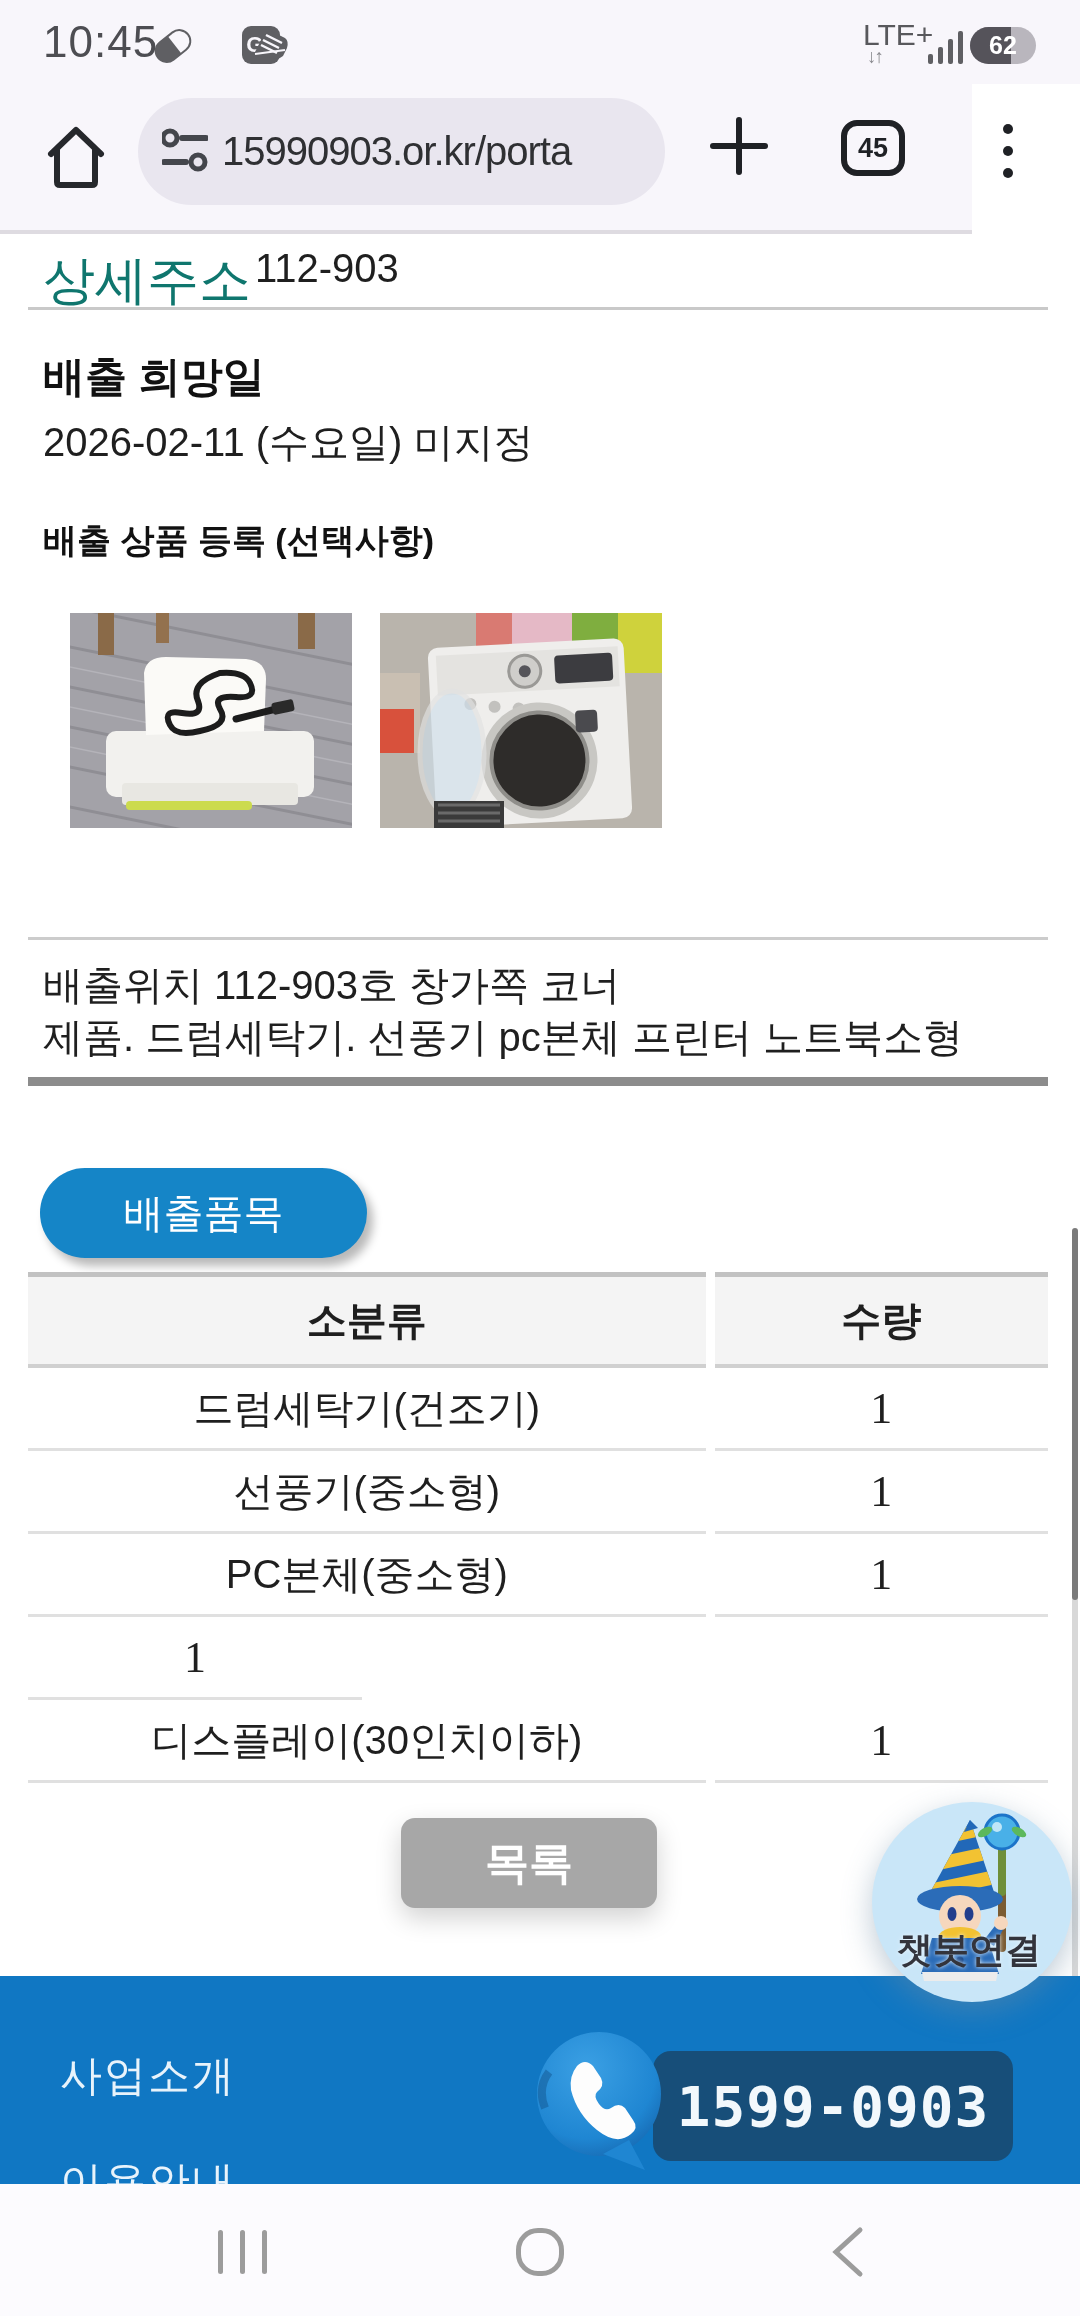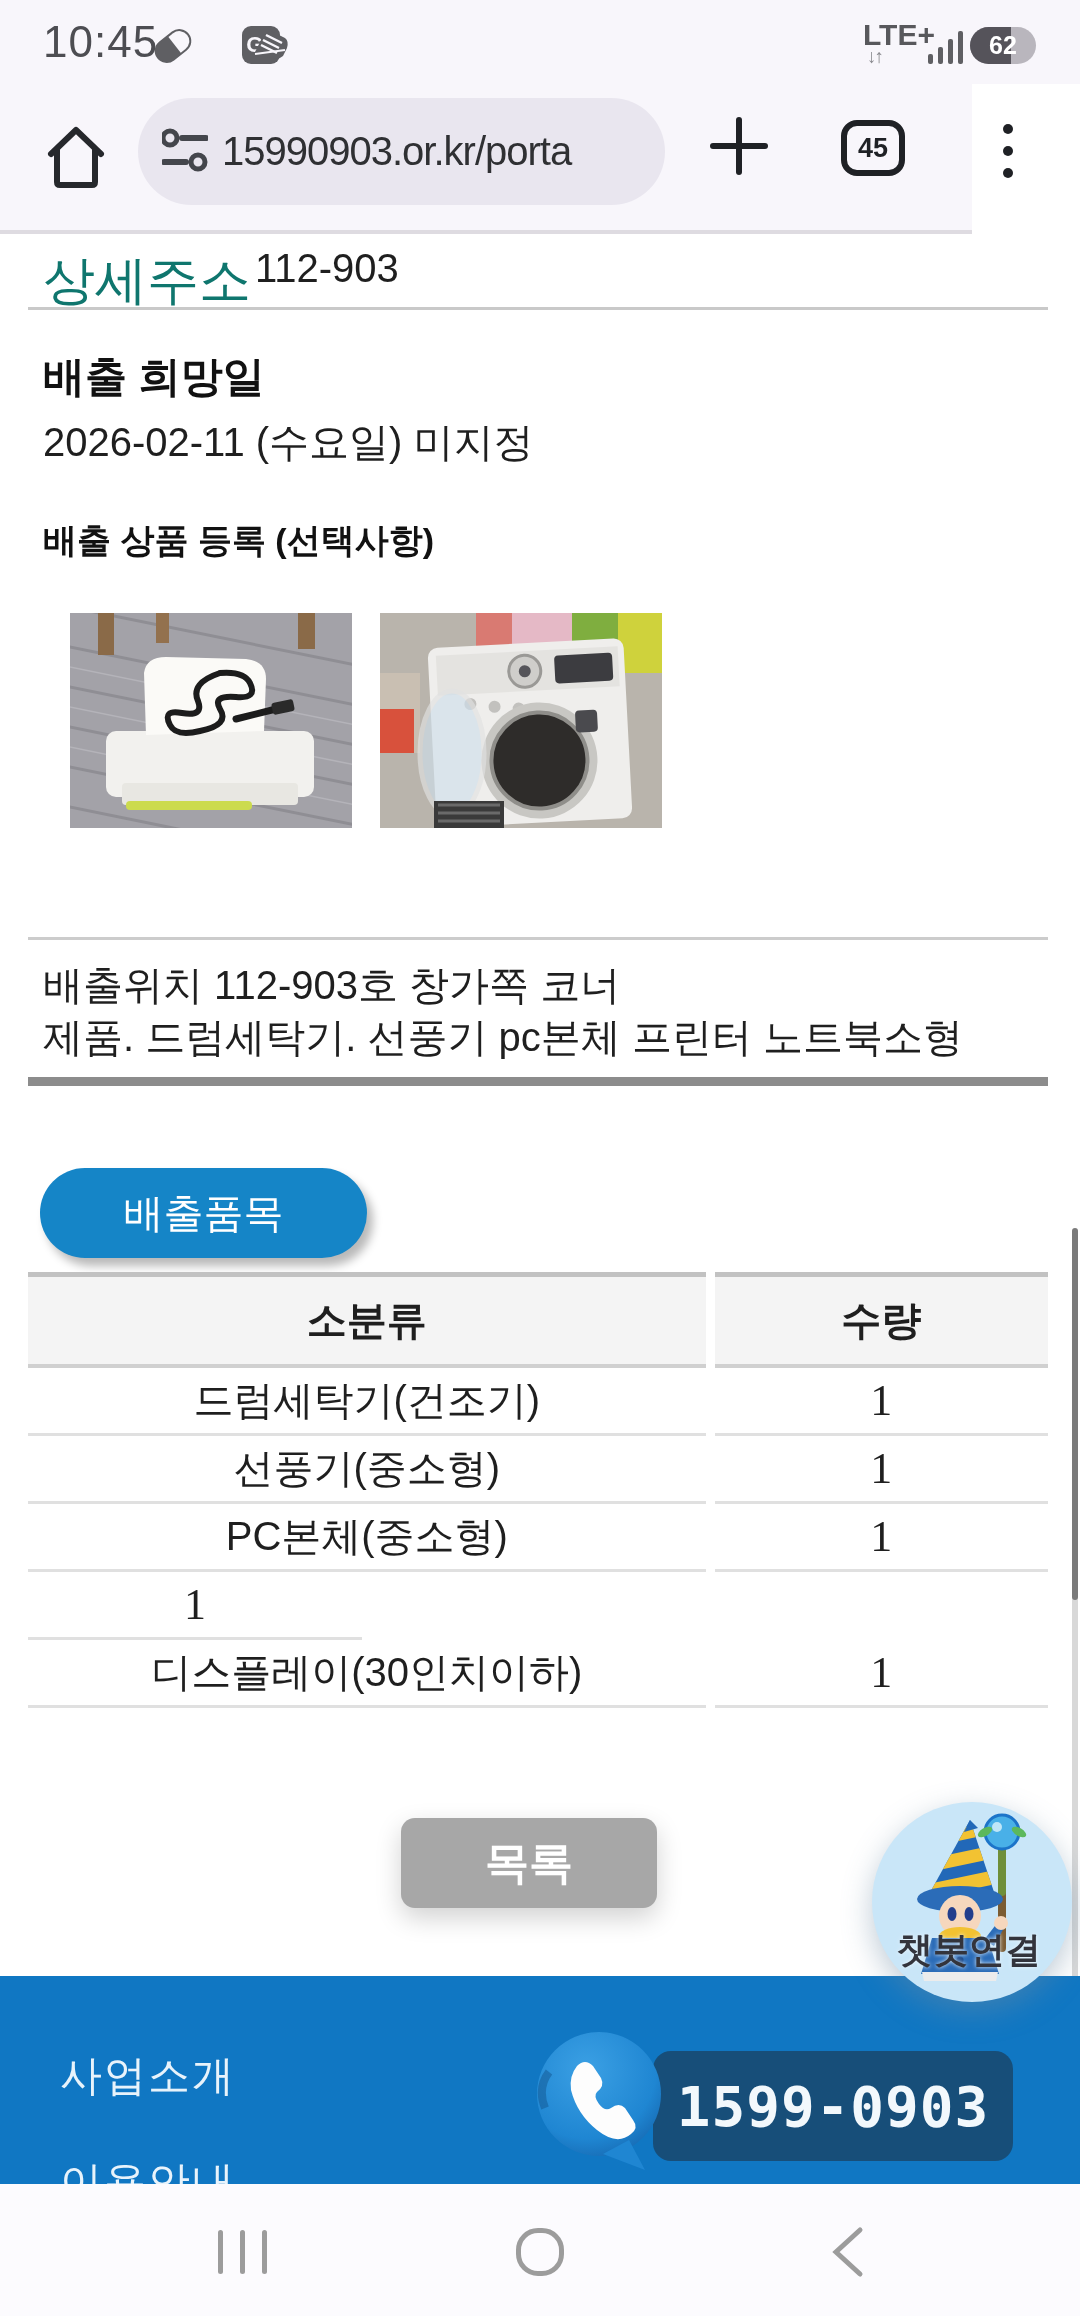--- a/index.html
+++ b/index.html
@@ -11,21 +11,21 @@
   .statusbar { position:absolute; left:0; top:0; width:1080px; height:84px; background:#F8F6FB; }
   .time { position:absolute; left:43px; top:17px; font-size:44px; font-weight:500; color:#4d4d52; letter-spacing:1px; }
   .sicon { position:absolute; top:24px; }
   .capsule { left:153px; width:40px; height:24px; background:#5f5f63; border-radius:14px; top:34px;
              transform:rotate(-38deg); overflow:hidden; }
   .capsule::after { content:""; position:absolute; right:2px; top:2px; width:16px; height:20px;
              background:#F8F6FB; border-radius:0 12px 12px 0; }
   .g1badge { left:201px; top:26px; width:38px; height:38px; background:#5f5f63; border-radius:9px;
              color:#F8F6FB; font-size:22px; font-weight:bold; display:flex; align-items:center; justify-content:center;margin-left:41px; }
   .shoe { left:249px; top:26px; width:40px; height:38px; }
-  .lte { position:absolute; left:863px; top:18px; font-size:30px; font-weight:700; color:#58585c; }
+  .lte { position:absolute; left:863px; top:18px; font-size:30px; font-weight:400; color:#58585c; }
   .ltearrows { position:absolute; left:867px; top:46px; font-size:19px; color:#8b8b90; letter-spacing:-2px; }
   .sigbars { position:absolute; left:928px; top:30px; }
   .battery { position:absolute; left:970px; top:27px; width:66px; height:37px; border-radius:19px;
              background:#b9b6bd; overflow:hidden; }
   .battery .fill { position:absolute; left:0; top:0; width:62%; height:100%; background:#55535a; }
   .battery .pct { position:absolute; inset:0; display:flex; align-items:center; justify-content:center;
              color:#fff; font-size:25px; font-weight:bold; }
 
   
   .toolbar { position:absolute; left:0; top:84px; width:972px; height:150px; background:#F8F6FB;
@@ -59,21 +59,21 @@
   .items-btn { position:absolute; left:40px; top:1168px; width:327px; height:90px; border-radius:45px;
                background:#1585C7; color:#fff; font-size:40px; display:flex; align-items:center;
                justify-content:center; border:none; box-shadow:6px 8px 10px rgba(0,0,0,0.28); cursor:pointer;
                font-family:inherit; }
 
   
   .tbl { position:absolute; left:28px; top:1272px; width:1020px; }
   .tr { display:flex; gap:9px; }
   .th { height:96px; background:#F4F4F4; border-top:5px solid #C2C2C2; border-bottom:4px solid #D0D0D0;
         display:flex; align-items:center; justify-content:center; font-size:40px; font-weight:bold; color:#1f1f1f; }
-  .td { height:68px; background:#fff; border-bottom:3px solid #E0E0E0;
+  .td { height:83px; background:#fff; border-bottom:3px solid #E0E0E0;
         display:flex; align-items:center; justify-content:center; font-size:40px; color:#1f1f1f; }
   .c1 { width:679px; } .c2 { width:334px; }
   .qty { font-family:"Liberation Serif","DejaVu Serif",serif; font-size:44px; }
 
   .list-btn { position:absolute; left:401px; top:1818px; width:256px; height:90px; border-radius:14px;
               background:#A7A7A7; color:#fff; font-size:44px; font-weight:bold; border:none;
               display:flex; align-items:center; justify-content:center; cursor:pointer;
               box-shadow:0 10px 26px rgba(0,0,0,0.18); font-family:inherit; }
 
   

